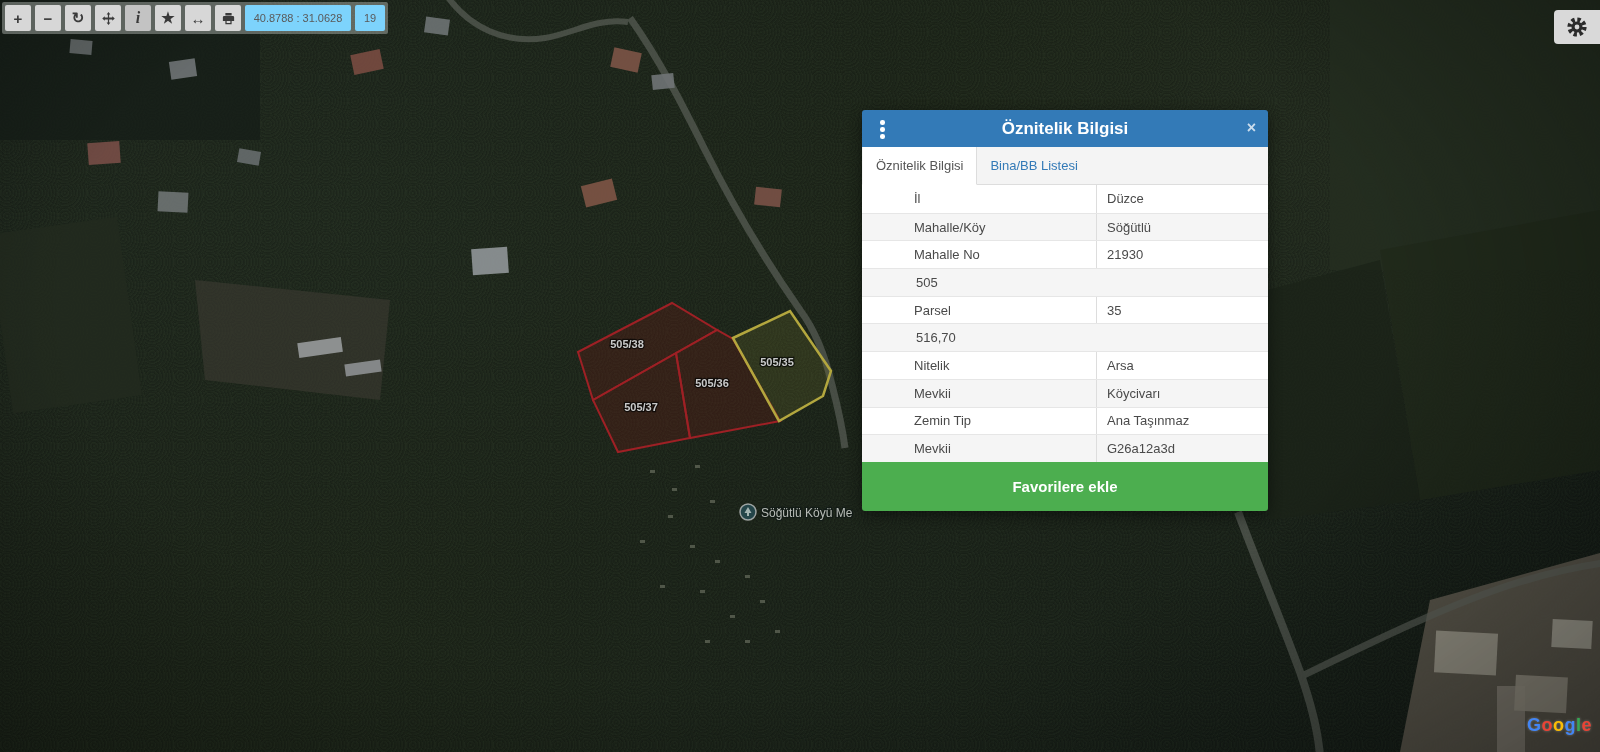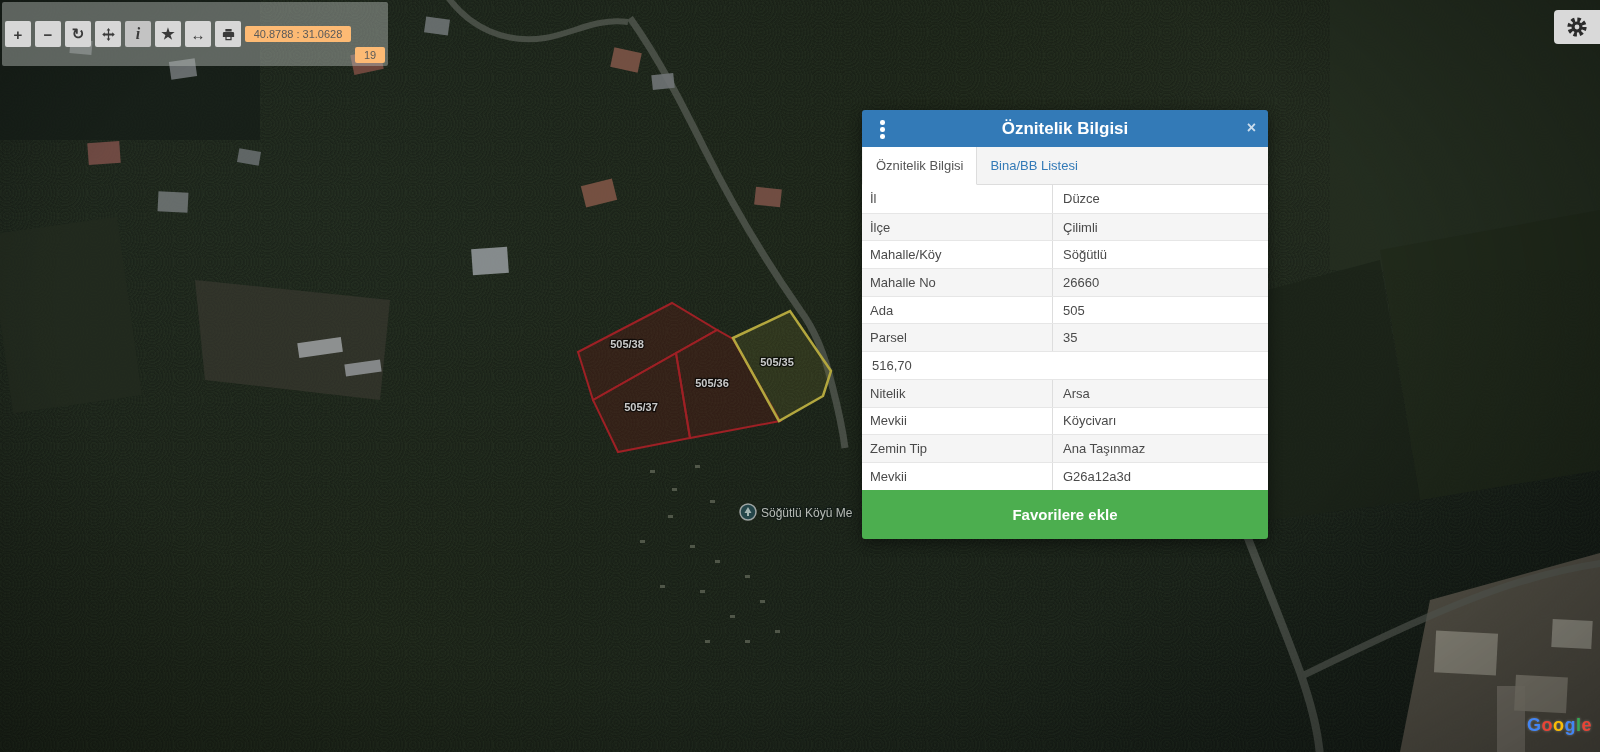--- a/index.html
+++ b/index.html
@@ -41,25 +41,25 @@
   }
   .tbtn {
     width:26px; height:26px; background:#d7d7d7; border-radius:2px; cursor:pointer;
     display:flex; align-items:center; justify-content:center;
     color:#3a3a3a; font-size:15px; font-weight:bold; user-select:none;
   }
   .tbtn.active { background:#c3c3c3; }
   .tbtn svg { width:15px; height:15px; }
   .tbtn .info-i { font-family:"Liberation Serif", serif; font-style:italic; font-size:16px; }
   .tbox {
-    height:16px; background:#fdba74; border-radius:2px; display:flex;
+    height:26px; background:#7dd3fc; border-radius:2px; display:flex;
     align-items:center; justify-content:center; color:#5a5a5a; font-size:11px;
   }
   .tbox.coords { width:106px; }
-  .tbox.zoomlv { width:30px;margin-top:42px; }
+  .tbox.zoomlv { width:30px; }
 
   
   .settings-btn {
     position:absolute; top:10px; right:0; width:46px; height:34px; z-index:30;
     background:#d9d9d9; border-radius:4px 0 0 4px; display:flex;
     align-items:center; justify-content:center; cursor:pointer;
   }
   .settings-btn svg { width:22px; height:22px; }
 
   
@@ -79,21 +79,21 @@
                 font-size:16px; font-weight:bold; cursor:pointer; line-height:20px; }
 
   .tabs { height:38px; background:#f4f4f4; border-bottom:1px solid #ddd;
           display:flex; align-items:stretch; }
   .tab { display:flex; align-items:center; padding:0 13px; font-size:13px; cursor:pointer; }
   .tab.active { background:#fff; border-right:1px solid #ddd; border-left:1px solid #f4f4f4;
                 color:#555; margin-bottom:-1px; border-bottom:1px solid #fff; }
   .tab.inactive { color:#337ab7; }
 
   .attr-table { background:#fff; }
-  .trow { display:flex; height:27.7px; }
+  .trow { display:flex; height:27.7px;padding-left:44px; }
   .trow:nth-child(even) { background:#f5f5f5; }
   .trow + .trow { border-top:1px solid #e6e6e6; }
   .tc { display:flex; align-items:center; font-size:13px; color:#4a4a4a; }
   .tl { width:191px; padding-left:8px; border-right:1px solid #ddd; }
   .tv { flex:1; padding-left:10px; }
 
   .fav-btn {
     height:49px; width:100%; background:#4cae4f; border:none; cursor:pointer;
     color:#fff; font-size:15px; font-weight:bold; border-radius:0 0 3px 3px;
     font-family:"Liberation Sans", sans-serif;
@@ -250,33 +250,28 @@
     <div class="tab active">Öznitelik Bilgisi</div>
     <div class="tab inactive">Bina/BB Listesi</div>
   </div>
 
   <div class="attr-table">
       <div class="trow">
         <div class="tc tl">İl</div>
         <div class="tc tv">Düzce</div>
       </div>
       <div class="trow">
-        <div class="tc tl">İlçe</div>
-        <div class="tc tv">Çilimli</div>
-      </div>
-      <div class="trow">
         <div class="tc tl">Mahalle/Köy</div>
         <div class="tc tv">Söğütlü</div>
       </div>
       <div class="trow">
         <div class="tc tl">Mahalle No</div>
-        <div class="tc tv">26660</div>
-      </div>
-      <div class="trow">
-        <div class="tc tl">Ada</div>
+        <div class="tc tv">21930</div>
+      </div>
+      <div class="trow">
         <div class="tc tv">505</div>
       </div>
       <div class="trow">
         <div class="tc tl">Parsel</div>
         <div class="tc tv">35</div>
       </div>
       <div class="trow">
         <div class="tc tv">516,70</div>
       </div>
       <div class="trow">

